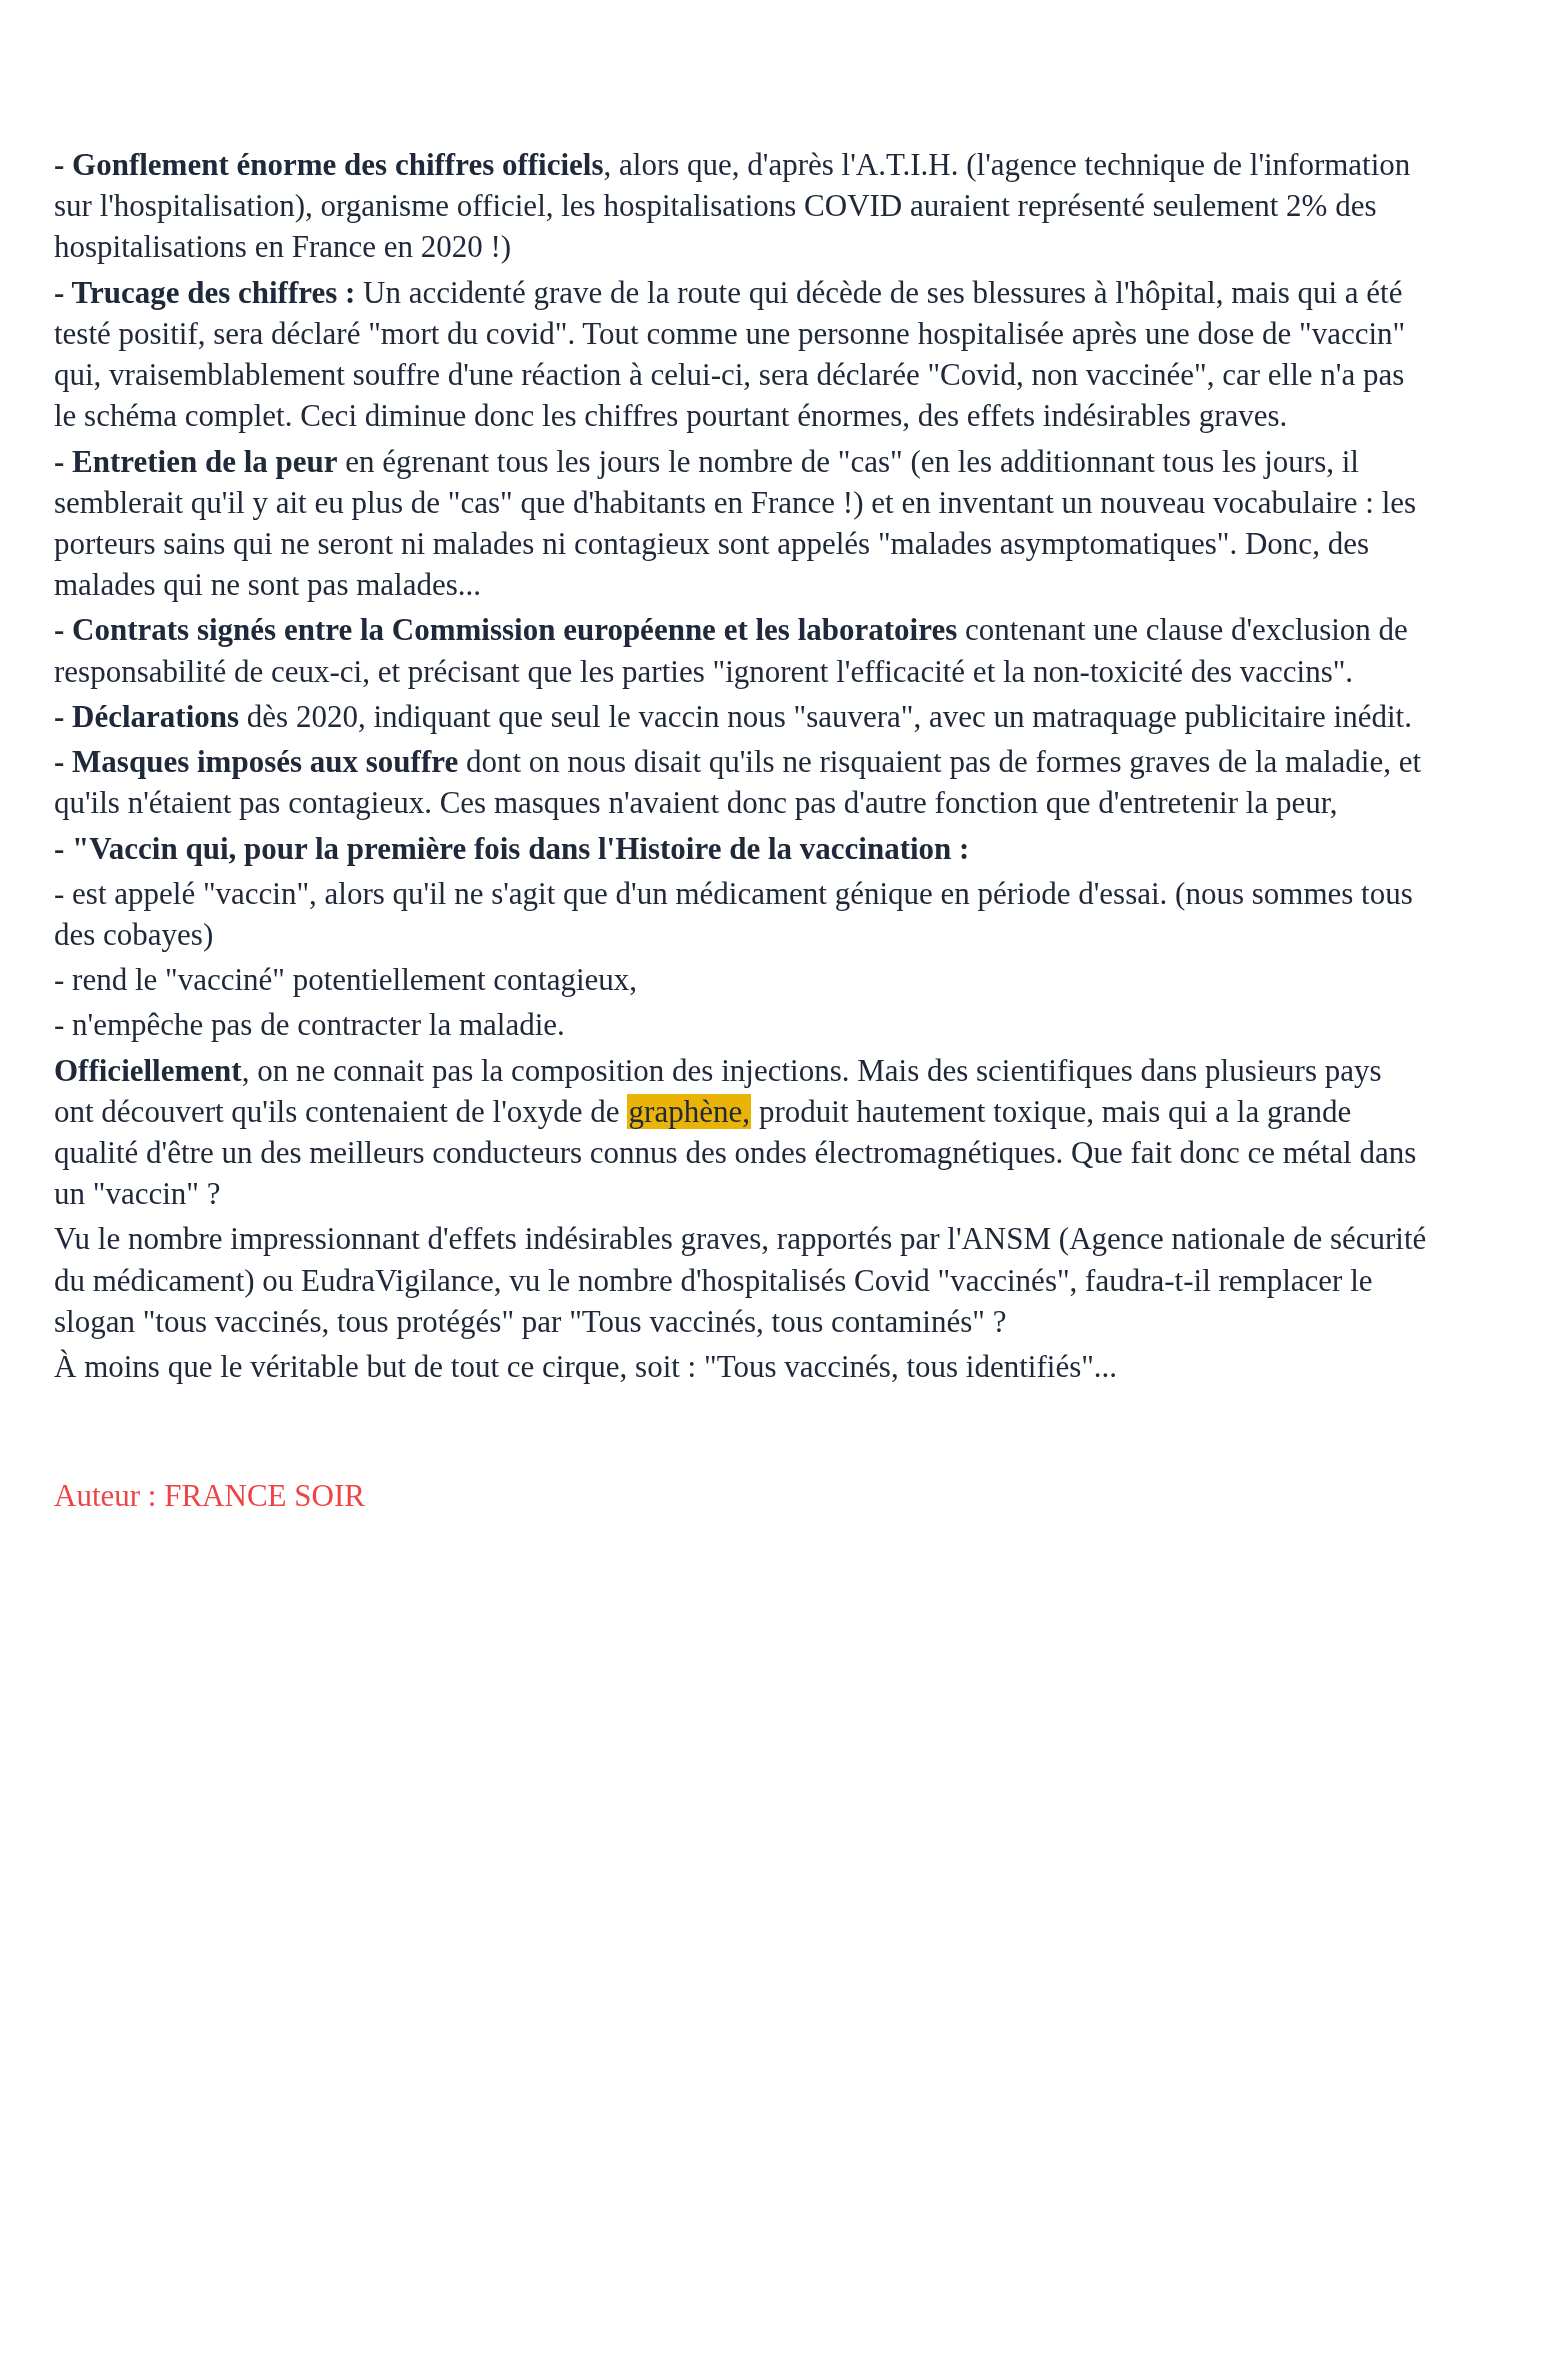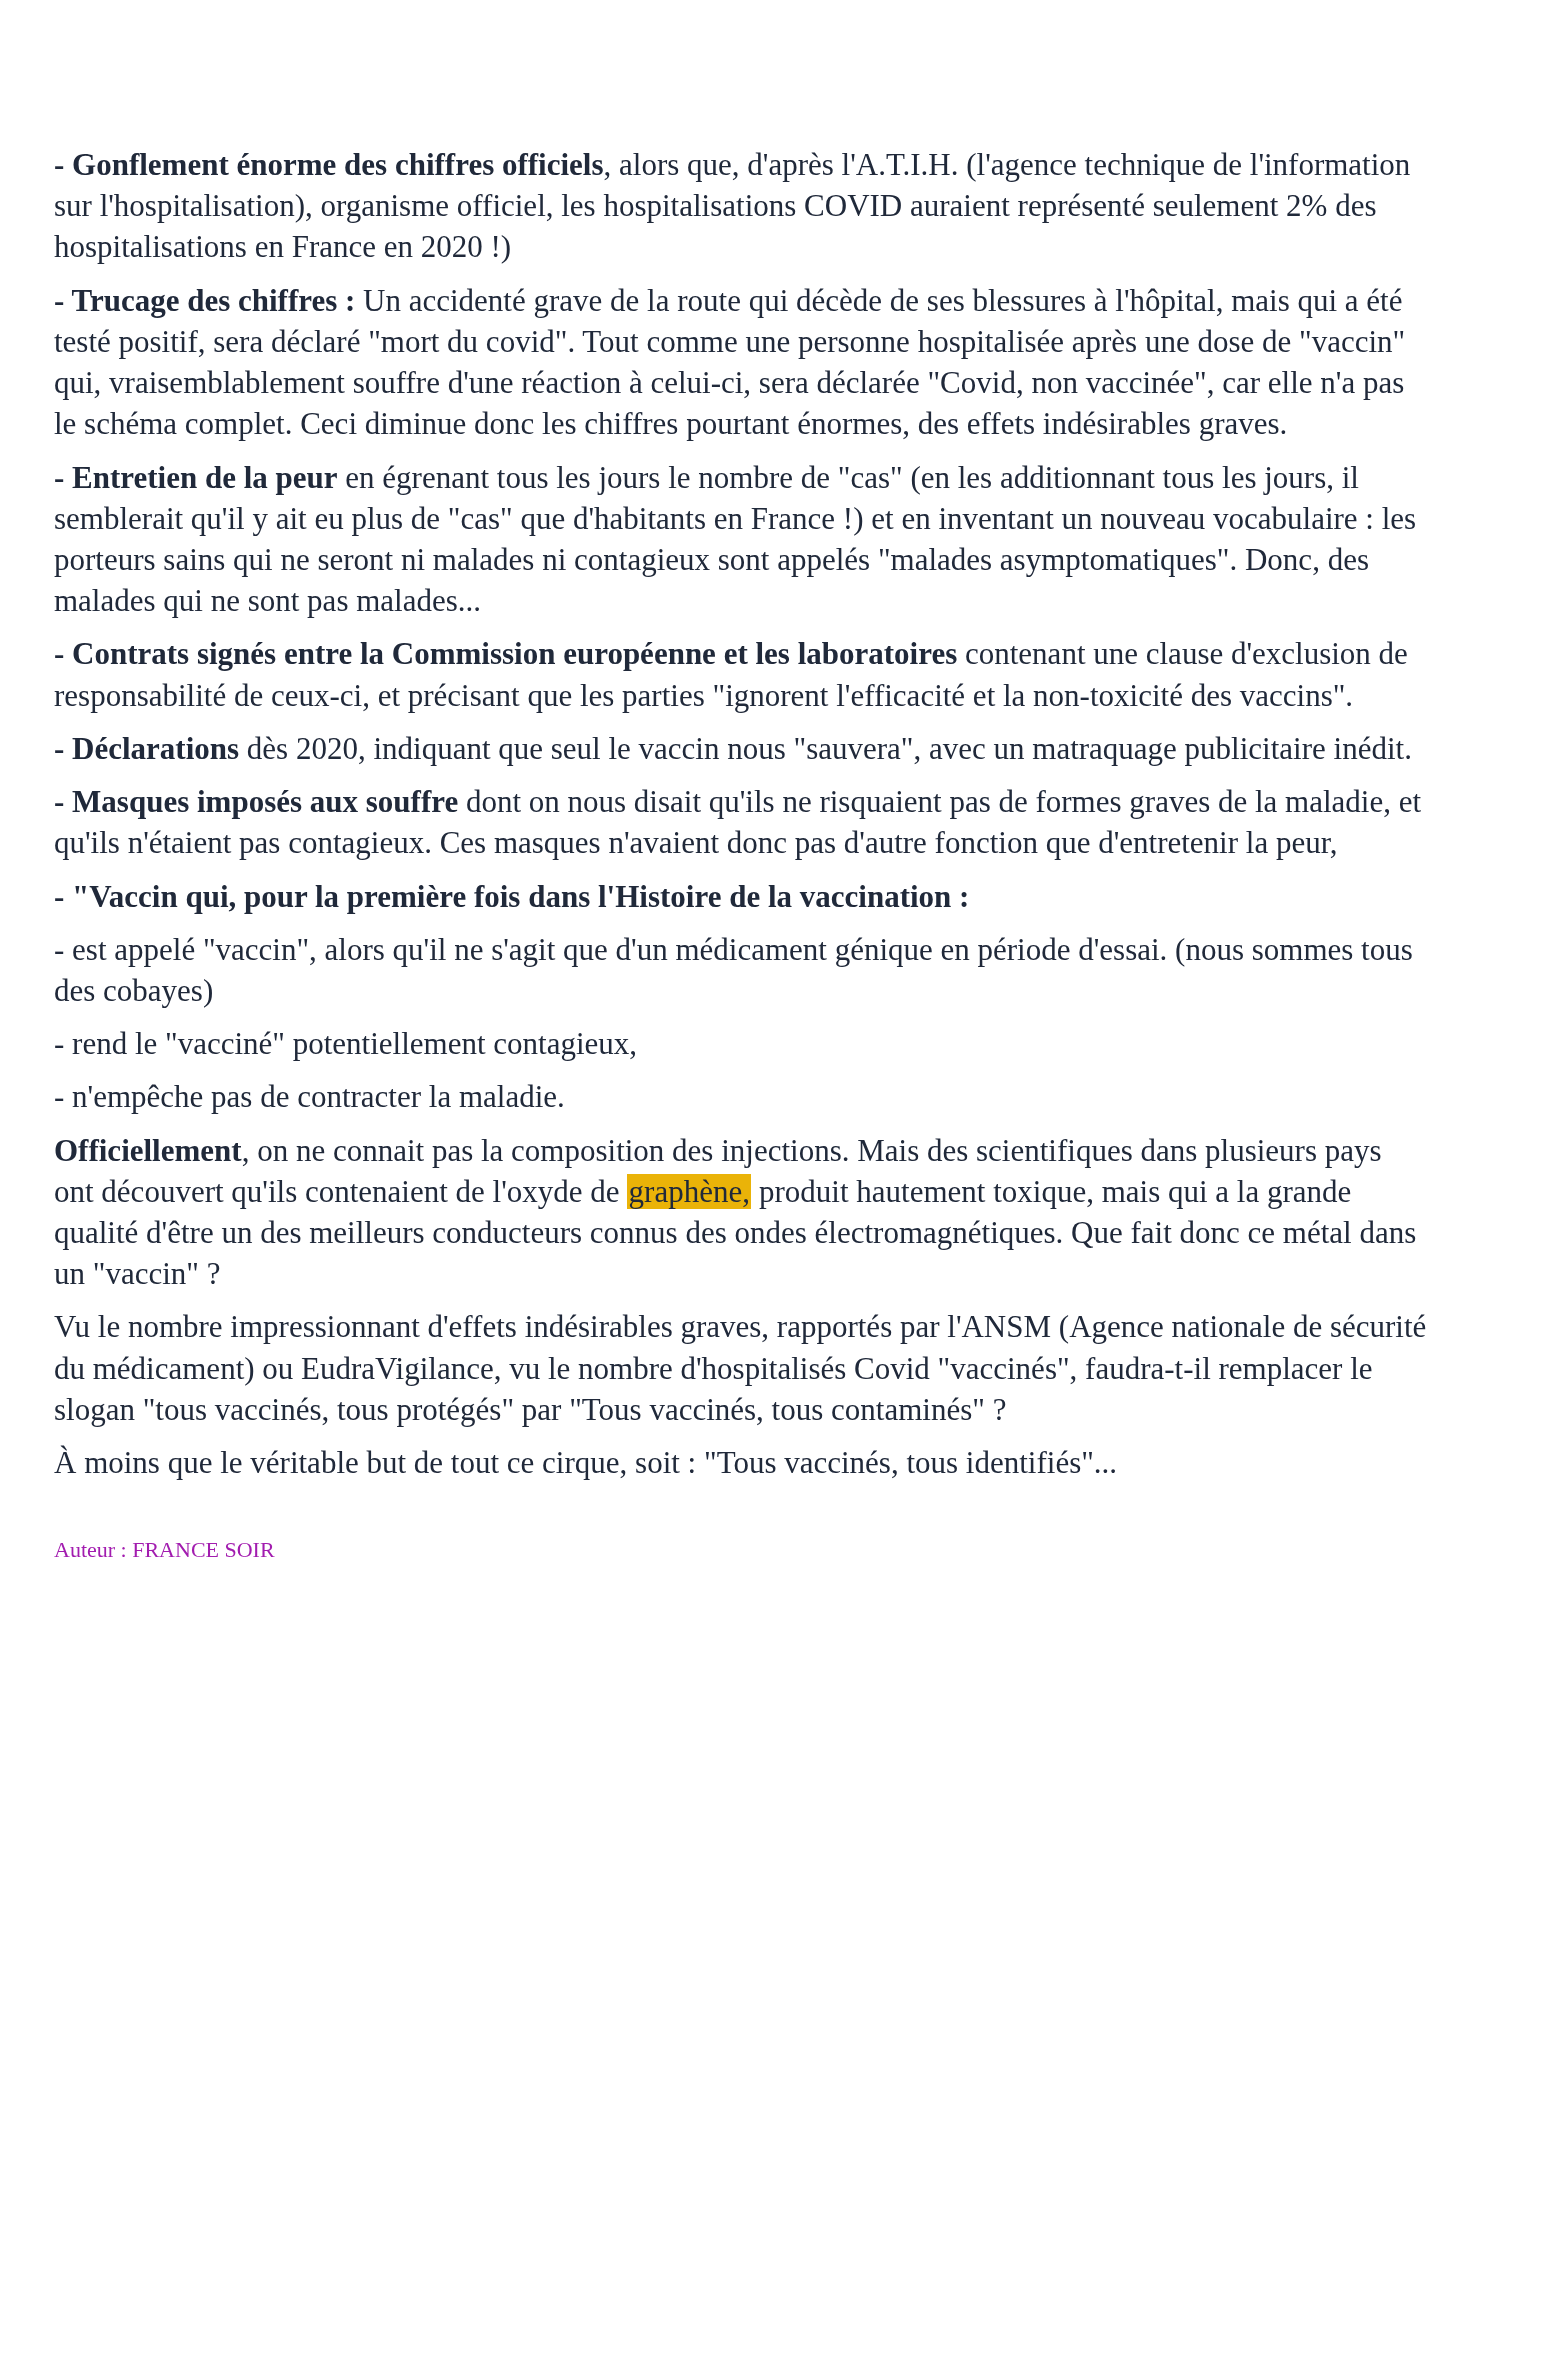--- a/index.html
+++ b/index.html
@@ -25,37 +25,37 @@
   .doc-body {
     font-size: 31px;
     line-height: 1.33;
     color: #20293a;
     text-align: left;
   }
   .para {
     margin: 0 0 0 0;
   }
   .para + .para {
-    margin-top: 12px;
+    margin-top: 4px;
   }
   .block-gap {
     margin-top: 25.5px;
   }
   .lead {
     font-weight: bold;
   }
   .hl {
     background: #eab308;
     padding: 0 1.3px;
   }
   .author {
-    margin-top: 52px;
-    font-size: 22px;
+    margin-top: 88px;
+    font-size: 31px;
     line-height: 1.33;
-    color: #a21caf;
+    color: #ef4444;
   }
 </style>
 </head>
 <body>
 
 <div class="page">
   <div class="doc-body">
 
     <p class="para"><span class="lead">- Gonflement énorme des chiffres officiels</span><span>, alors que, d'après l'A.T.I.H. (l'agence technique de l'information sur l'hospitalisation), organisme officiel, les hospitalisations COVID auraient représenté seulement 2% des hospitalisations en France en 2020 !)</span></p>
 

